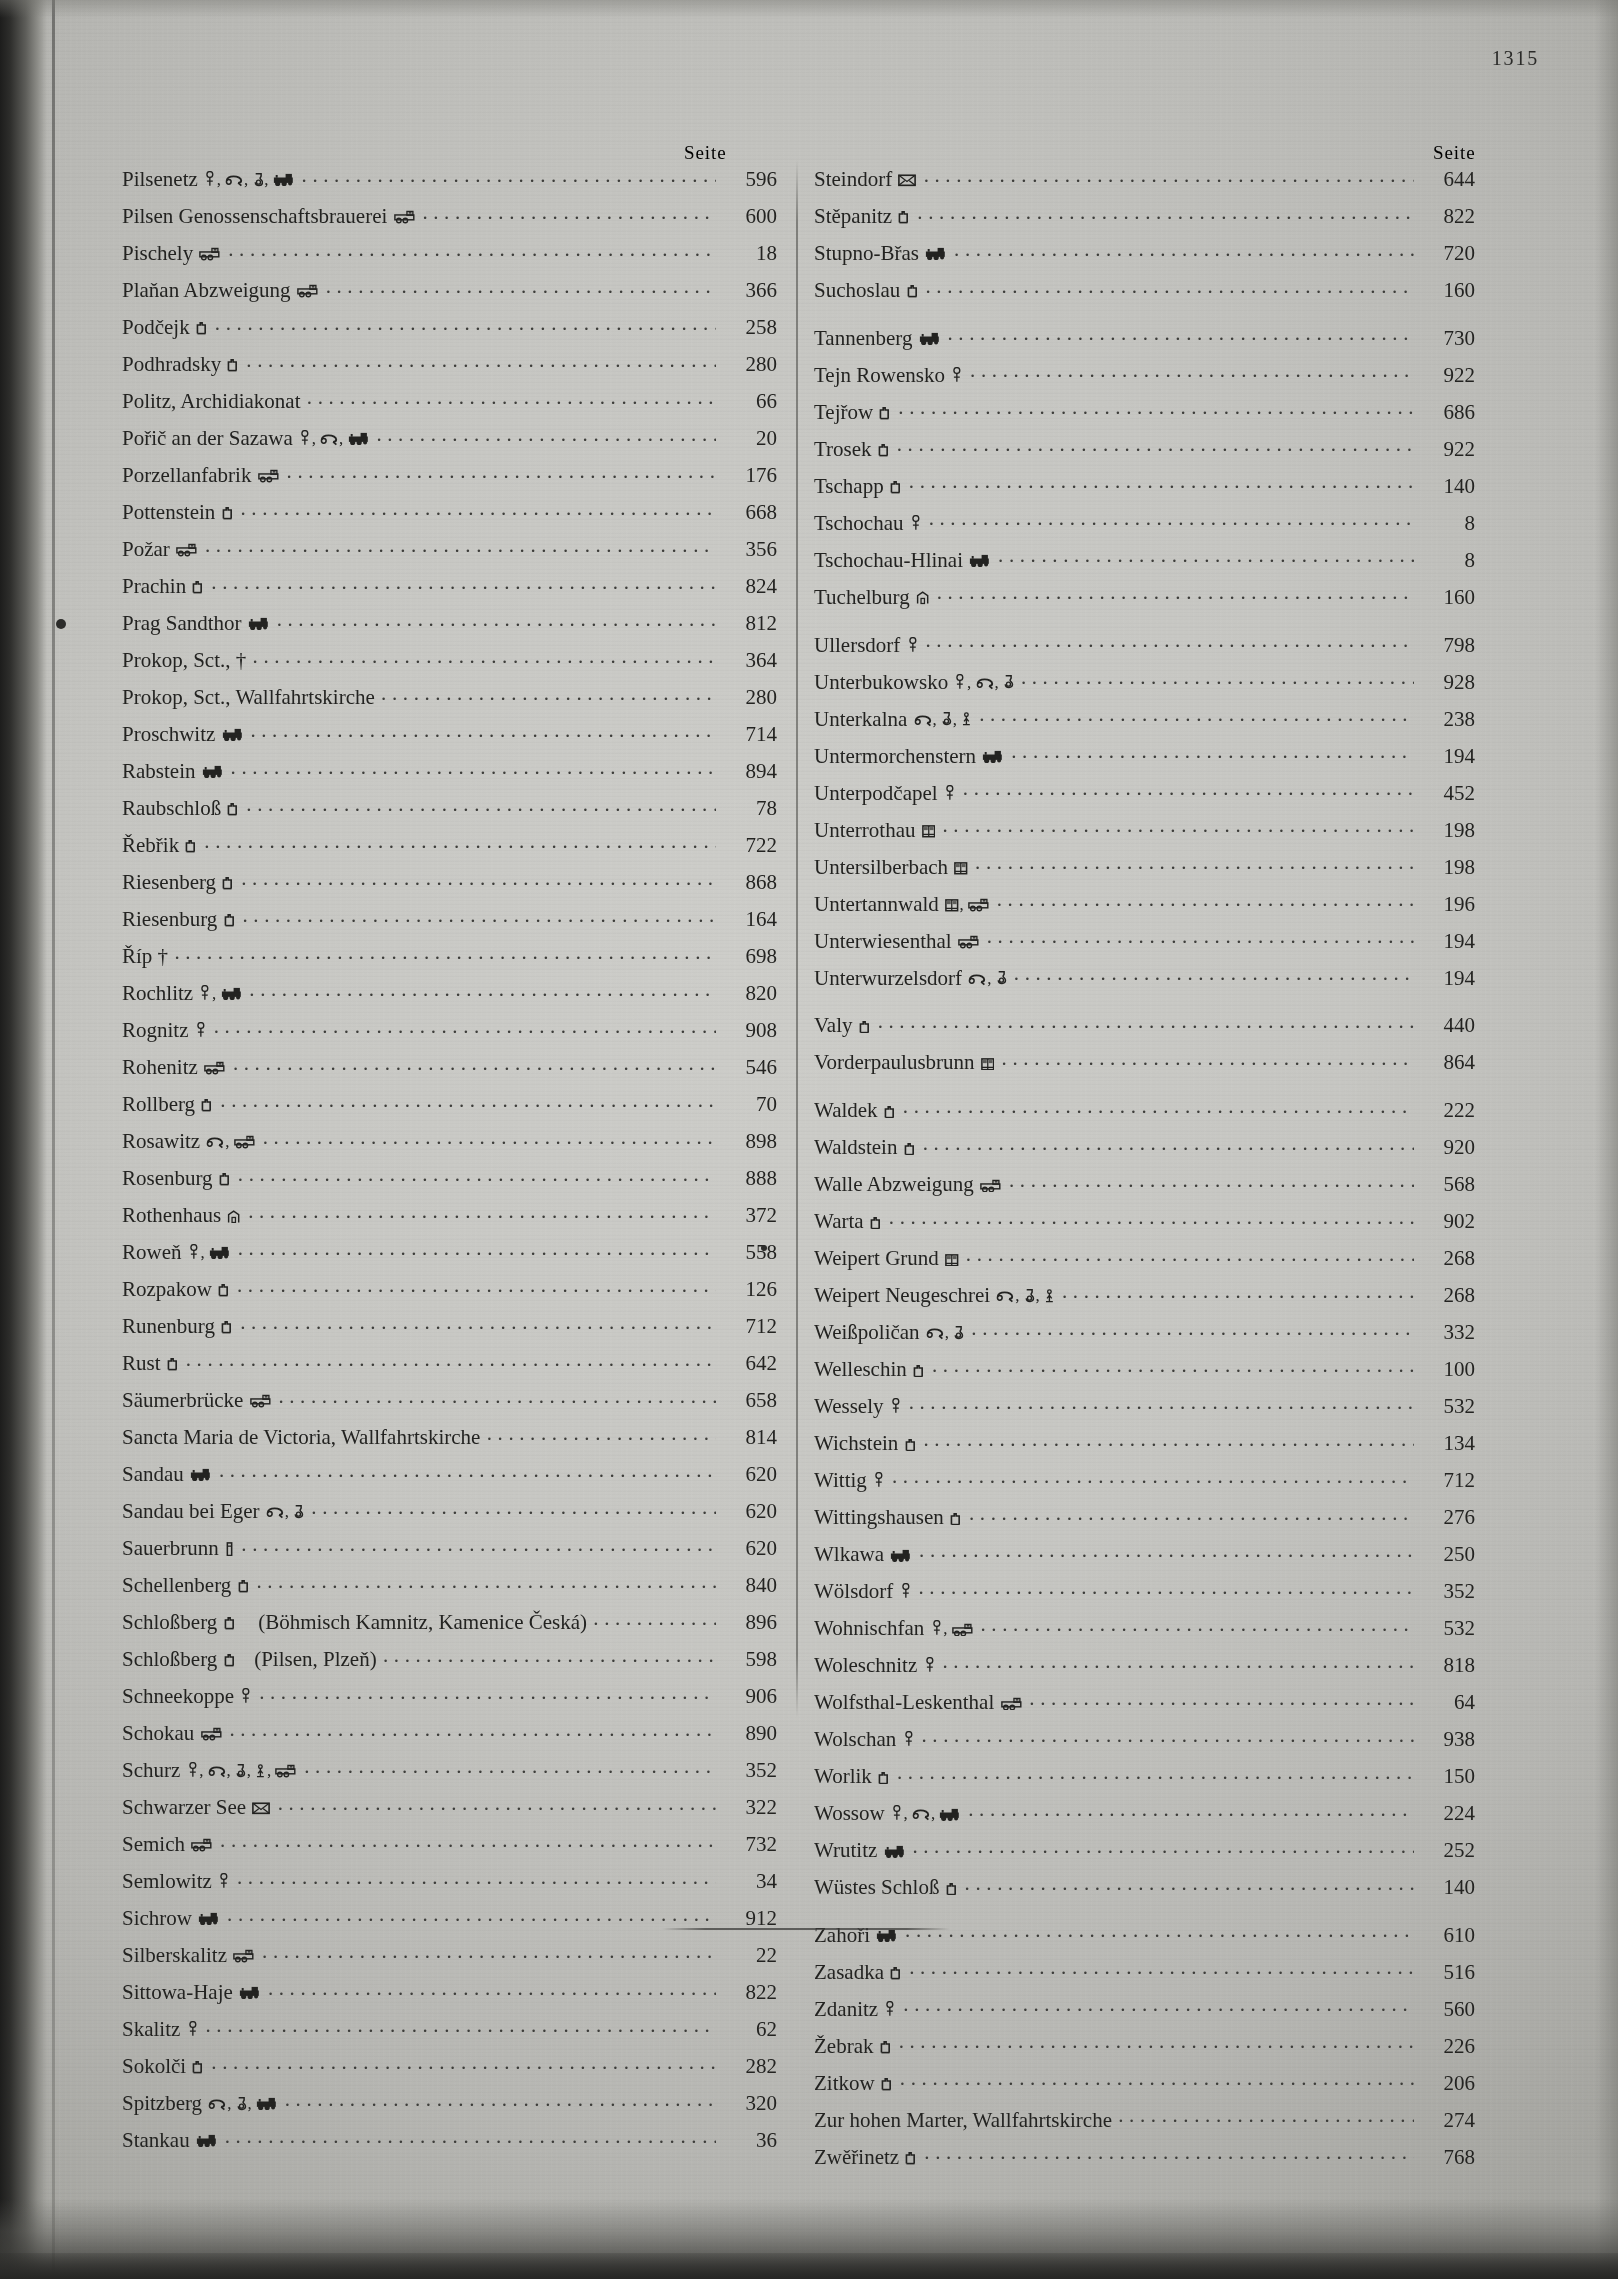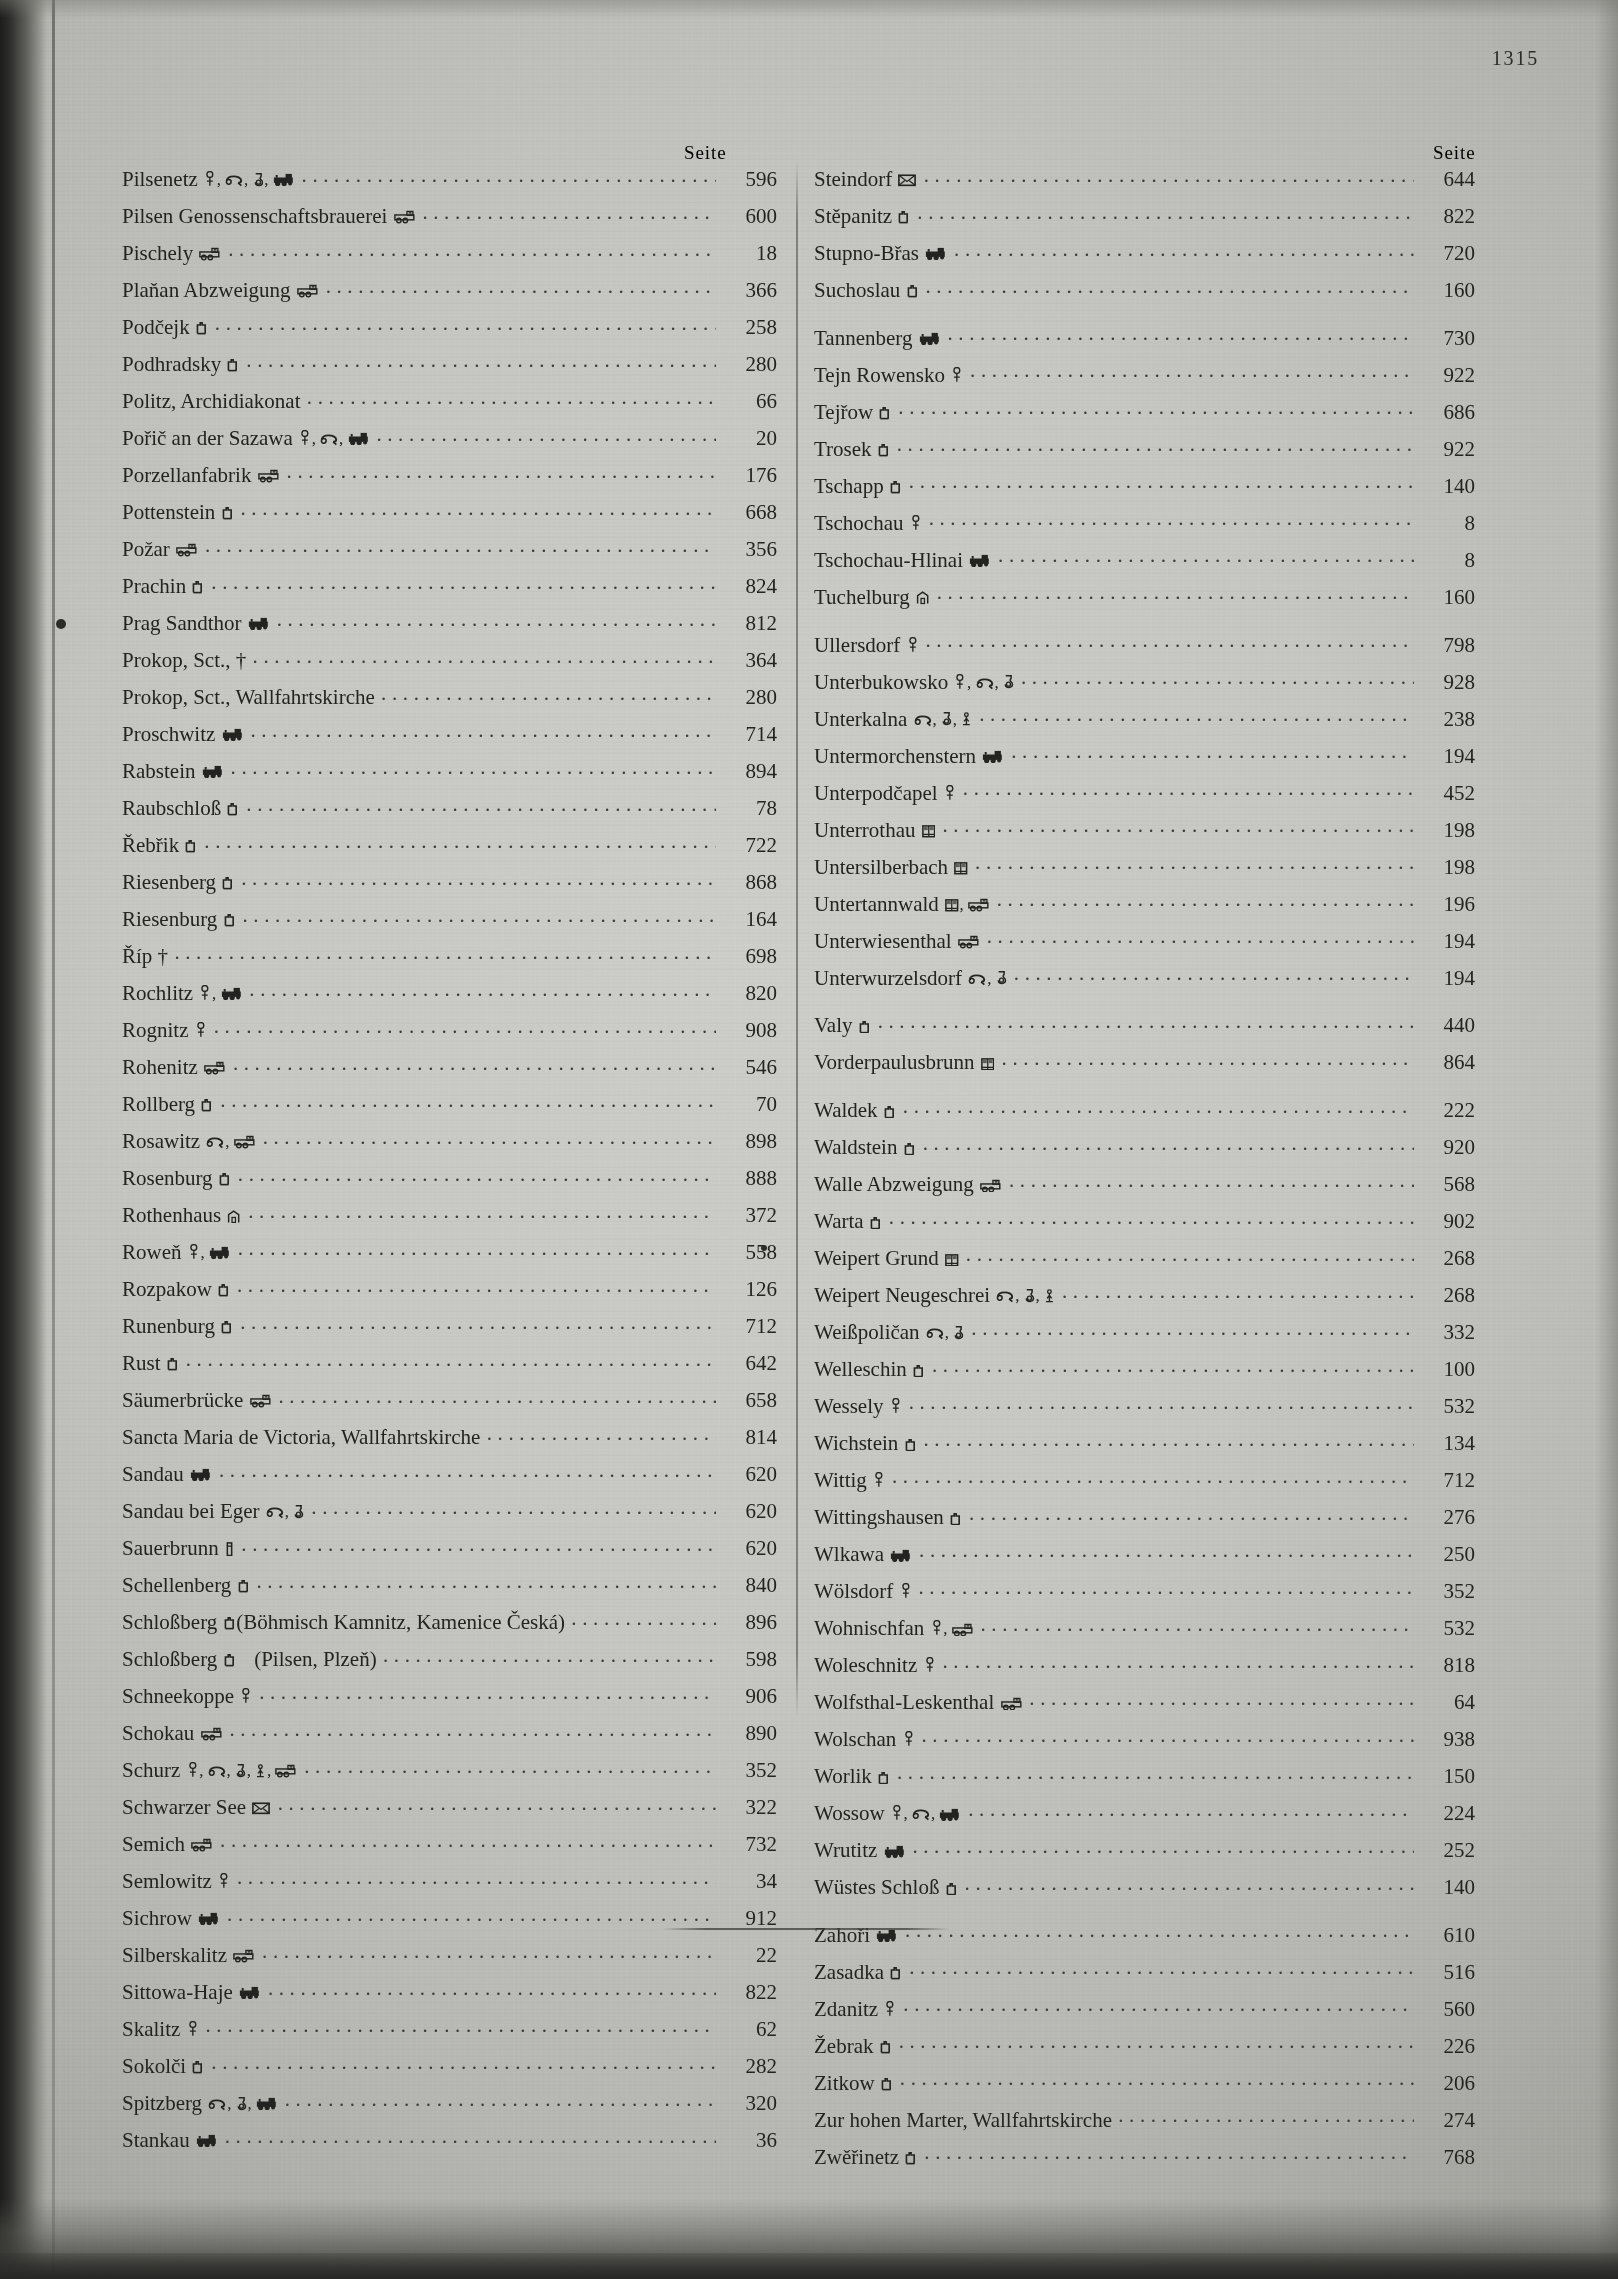--- a/index.html
+++ b/index.html
@@ -547,21 +547,21 @@
             </svg></span></span>
         <span class="leader">..........................................................................................</span>
         <span class="pnum">840</span>
       </div>
       <div class="entry">
         <span class="ename">Schloßberg</span>
         <span class="syms"><span class="sym"><svg width="11.7" height="13.5" viewBox="0 0 13 15">
               <path d="M1.6 14V4.4h3.1V2.1h2.1v2.3h3.4V14" fill="none" stroke="#232321" stroke-width="1.8"></path>
               <path d="M1.6 14h9" stroke="#232321" stroke-width="1.8"></path>
             </svg></span></span>
-        <span class="ename" style="margin-left: 0;">(Böhmisch Kamnitz, Kamenice Česká)</span>
+        <span class="ename" style="margin-left: 22px;">(Böhmisch Kamnitz, Kamenice Česká)</span>
         <span class="leader">..........................................................................................</span>
         <span class="pnum">896</span>
       </div>
       <div class="entry">
         <span class="ename">Schloßberg</span>
         <span class="syms"><span class="sym"><svg width="11.7" height="13.5" viewBox="0 0 13 15">
               <path d="M1.6 14V4.4h3.1V2.1h2.1v2.3h3.4V14" fill="none" stroke="#232321" stroke-width="1.8"></path>
               <path d="M1.6 14h9" stroke="#232321" stroke-width="1.8"></path>
             </svg></span></span>
         <span class="ename" style="margin-left: 18px;">(Pilsen, Plzeň)</span>

